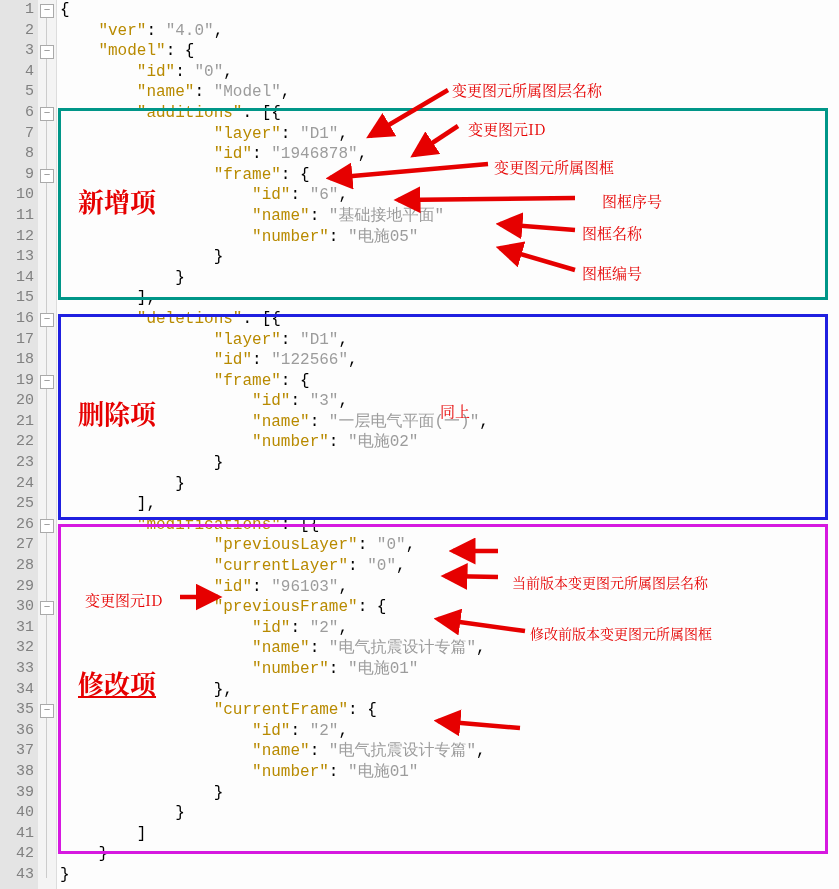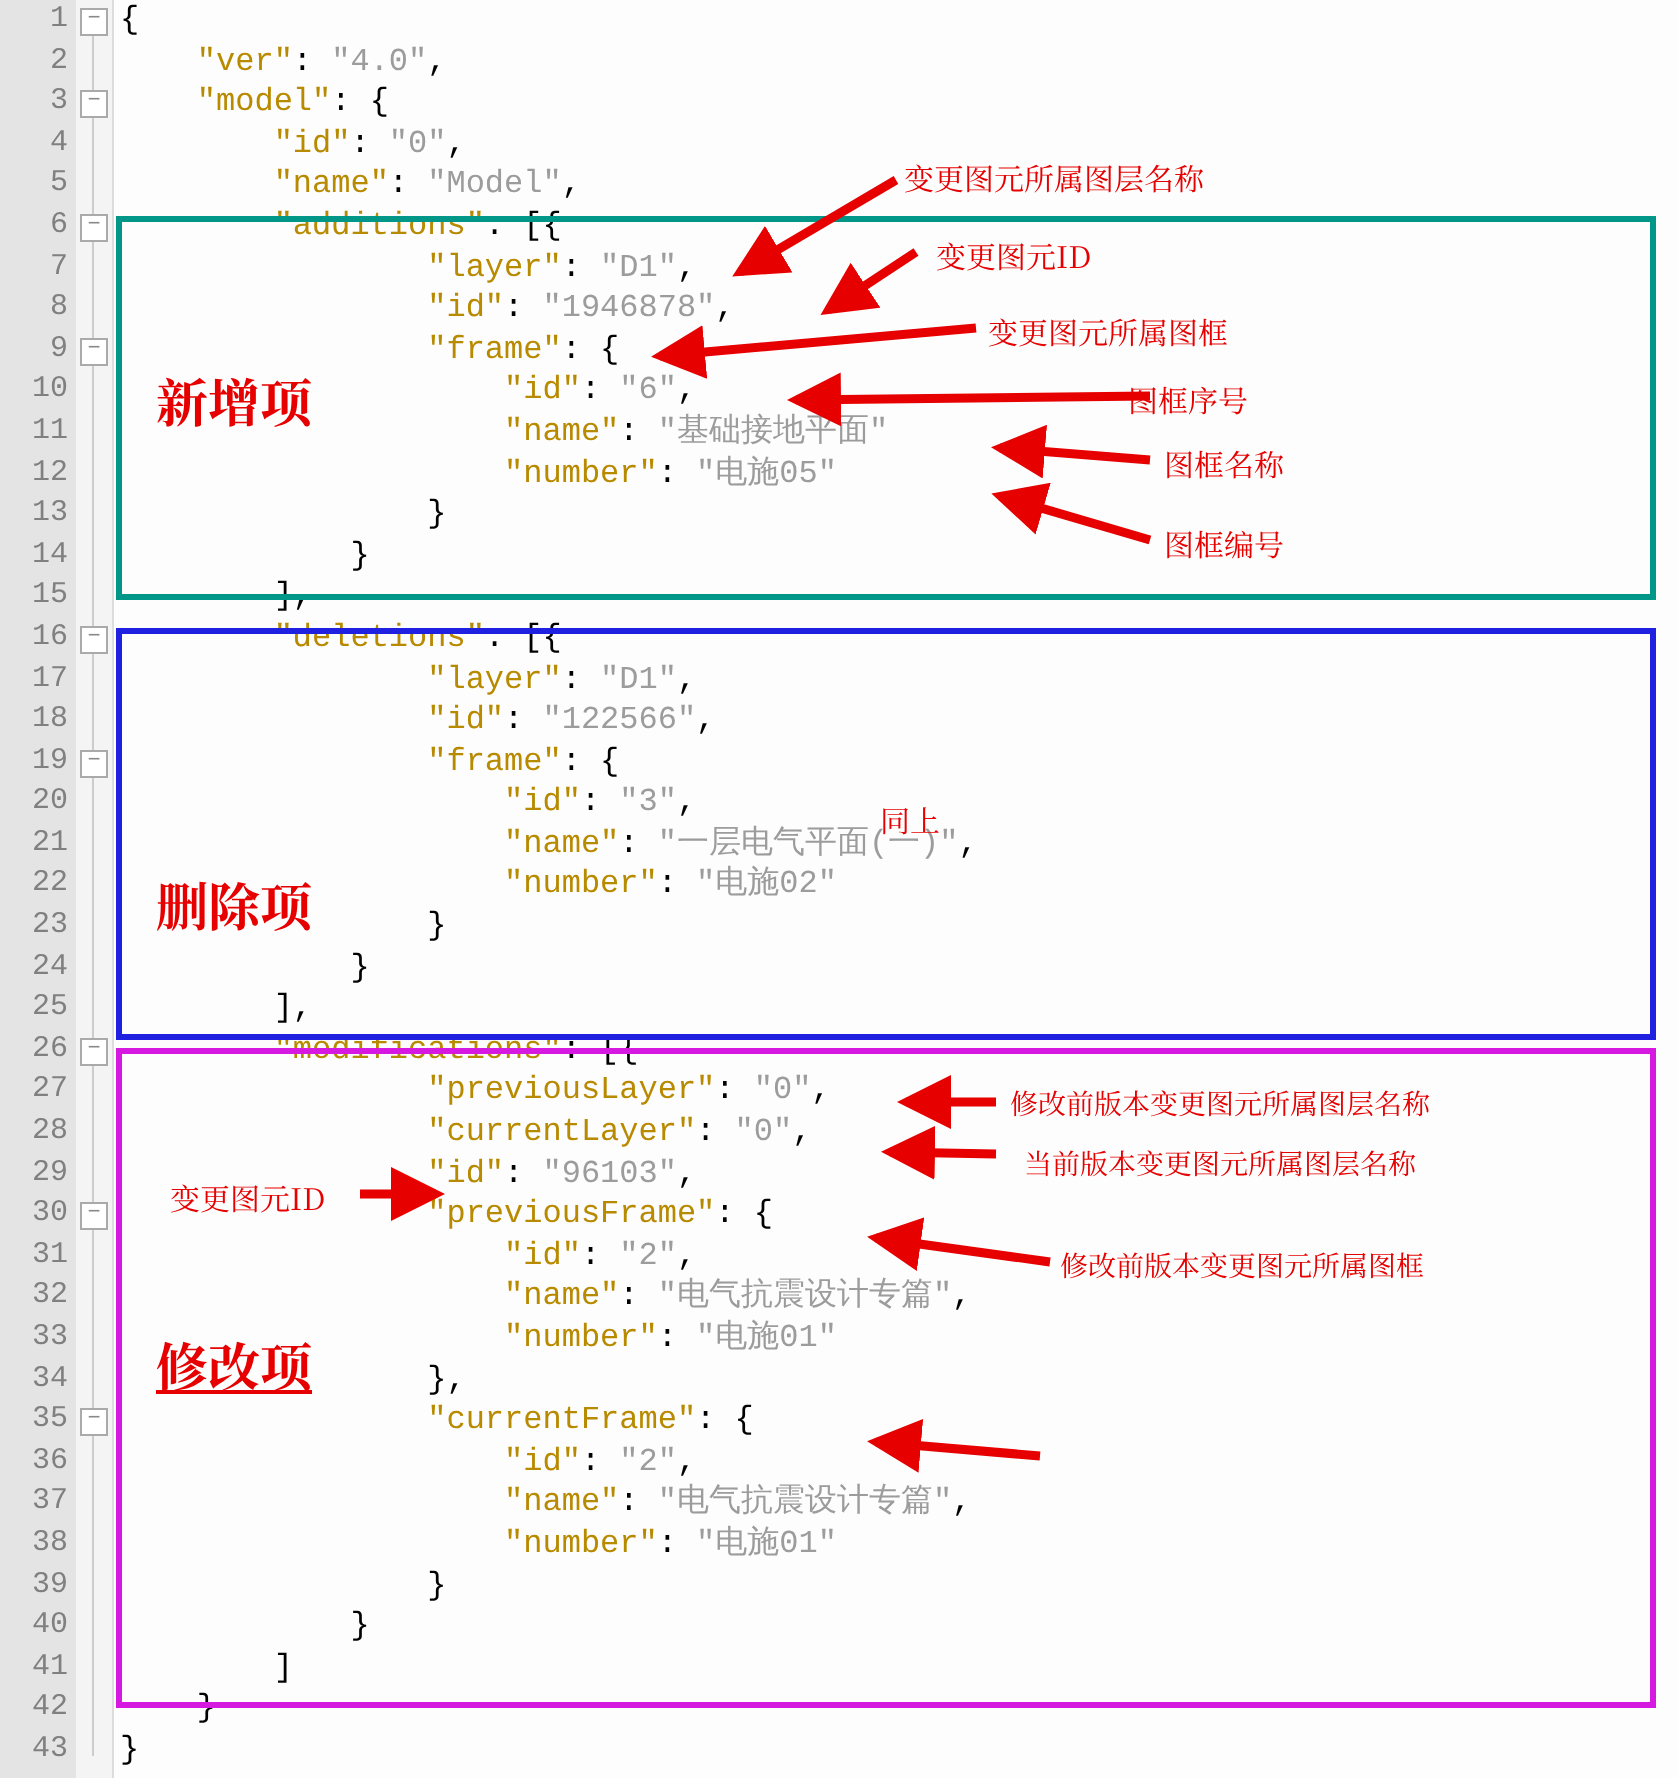--- a/index.html
+++ b/index.html
@@ -130,21 +130,21 @@
       <div class="line"><span class="p">        ]</span></div>
       <div class="line"><span class="p">    }</span></div>
       <div class="line"><span class="p">}</span></div>
     </div>
 
   <div class="box" id="box1" style="top: 108px; height: 192px; width: 770px; border-color: rgb(0, 150, 136);"></div>
   <div class="box" id="box2" style="top: 314px; height: 206px; width: 770px; border-color: rgb(32, 32, 224);"></div>
   <div class="box" id="box3" style="top: 524px; height: 330px; width: 770px; border-color: rgb(214, 25, 224);"></div>
 
   <div class="label" id="lbl1" style="left: 78px; top: 188px;">新增项</div>
-  <div class="label" id="lbl2" style="left: 78px; top: 400px; margin-top: 40px;">删除项</div>
+  <div class="label" id="lbl2" style="left: 78px; top: 400px;">删除项</div>
   <div class="label" id="lbl3" style="left: 78px; top: 670px; text-decoration: underline;">修改项</div>
 
   <svg class="arrow-svg">
     <defs>
       <marker id="ah" markerWidth="6" markerHeight="6" refX="5" refY="3" orient="auto">
         <path d="M0,0 L6,3 L0,6 Z" class="arrow-head"></path>
       </marker>
     </defs>
 
     <path class="arrow-path" marker-end="url(#ah)" d="M448,90 L370,136"></path>
@@ -157,22 +157,21 @@
     <path class="arrow-path" marker-end="url(#ah)" d="M498,551 L453,551"></path>
     <path class="arrow-path" marker-end="url(#ah)" d="M498,577 L445,576"></path>
     <path class="arrow-path" marker-end="url(#ah)" d="M180,597 L218,597"></path>
     <path class="arrow-path" marker-end="url(#ah)" d="M525,631 L438,619"></path>
     <path class="arrow-path" marker-end="url(#ah)" d="M520,728 L438,721"></path>
   </svg>
 
   <div class="note" style="left:452px;top:79px">变更图元所属图层名称</div>
   <div class="note" style="left:468px;top:118px">变更图元ID</div>
   <div class="note" style="left:494px;top:156px">变更图元所属图框</div>
-  <div class="note" style="left:564px;top:190px">图框序号</div>
+  <div class="note" style="left:602px;top:190px">图框序号</div>
   <div class="note" style="left:582px;top:222px">图框名称</div>
   <div class="note" style="left:582px;top:262px">图框编号</div>
   <div class="note" style="left:440px;top:400px">同上</div>
   <div class="note" style="left:85px;top:589px">变更图元ID</div>
-  <div class="note note-small" style="left:505px;top:542px">修改前版本变更图元所属图层名称</div>
   <div class="note note-small" style="left:512px;top:572px">当前版本变更图元所属图层名称</div>
   <div class="note note-small" style="left:530px;top:623px">修改前版本变更图元所属图框</div>
 
 </div>
 
 </body></html>

